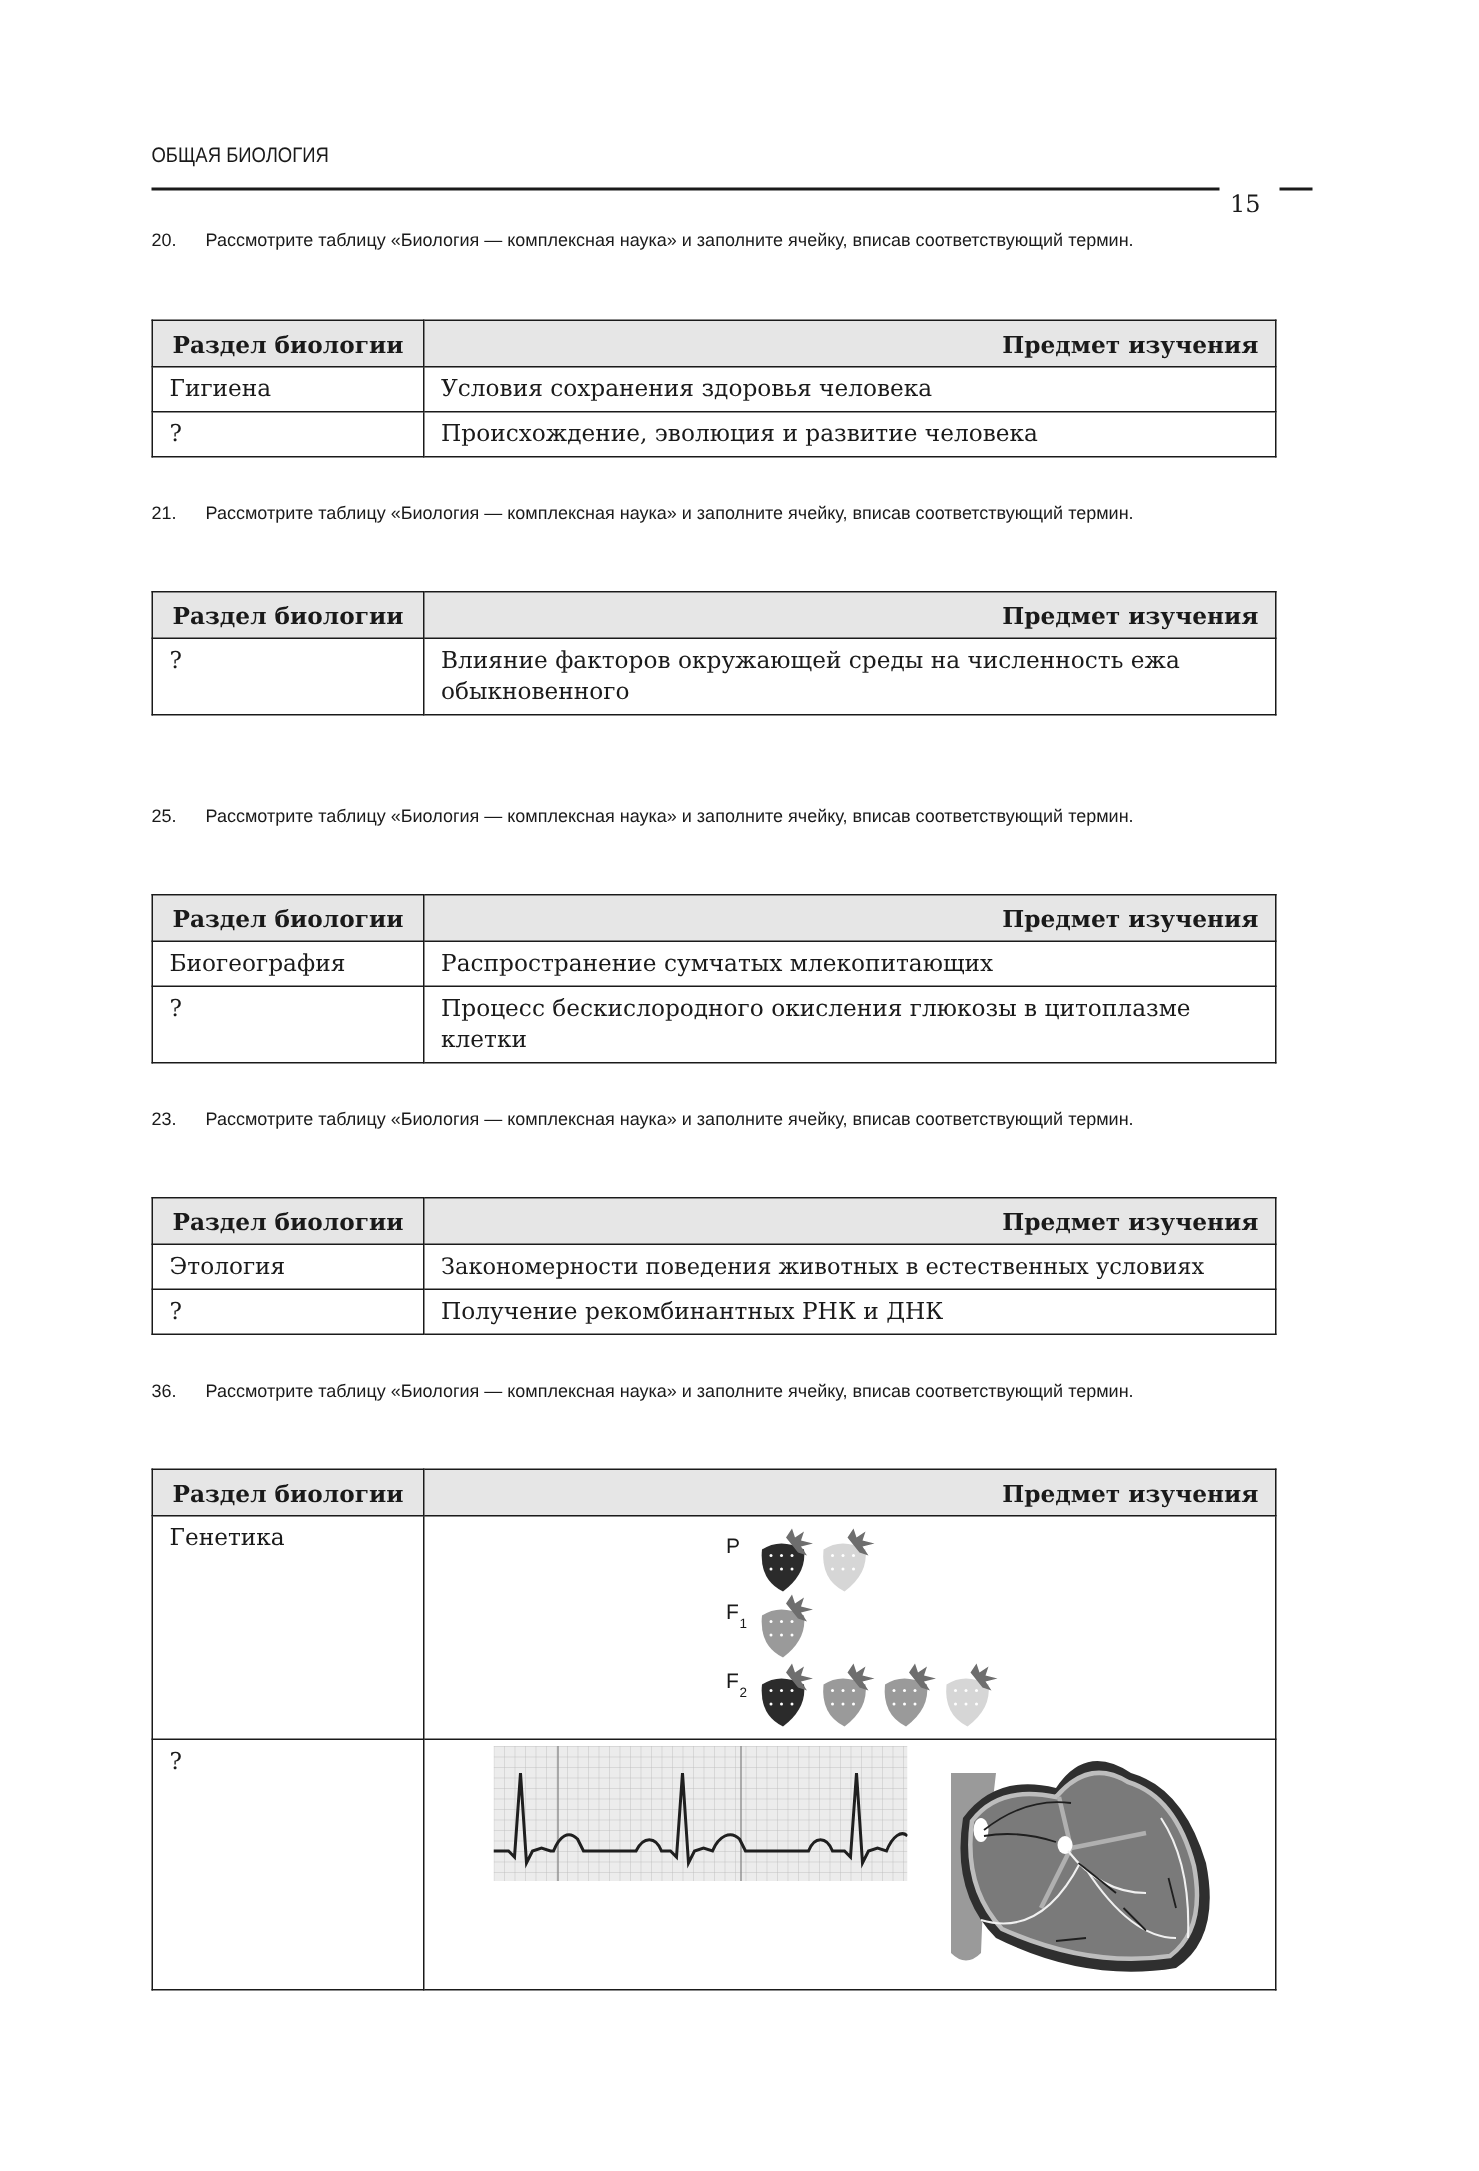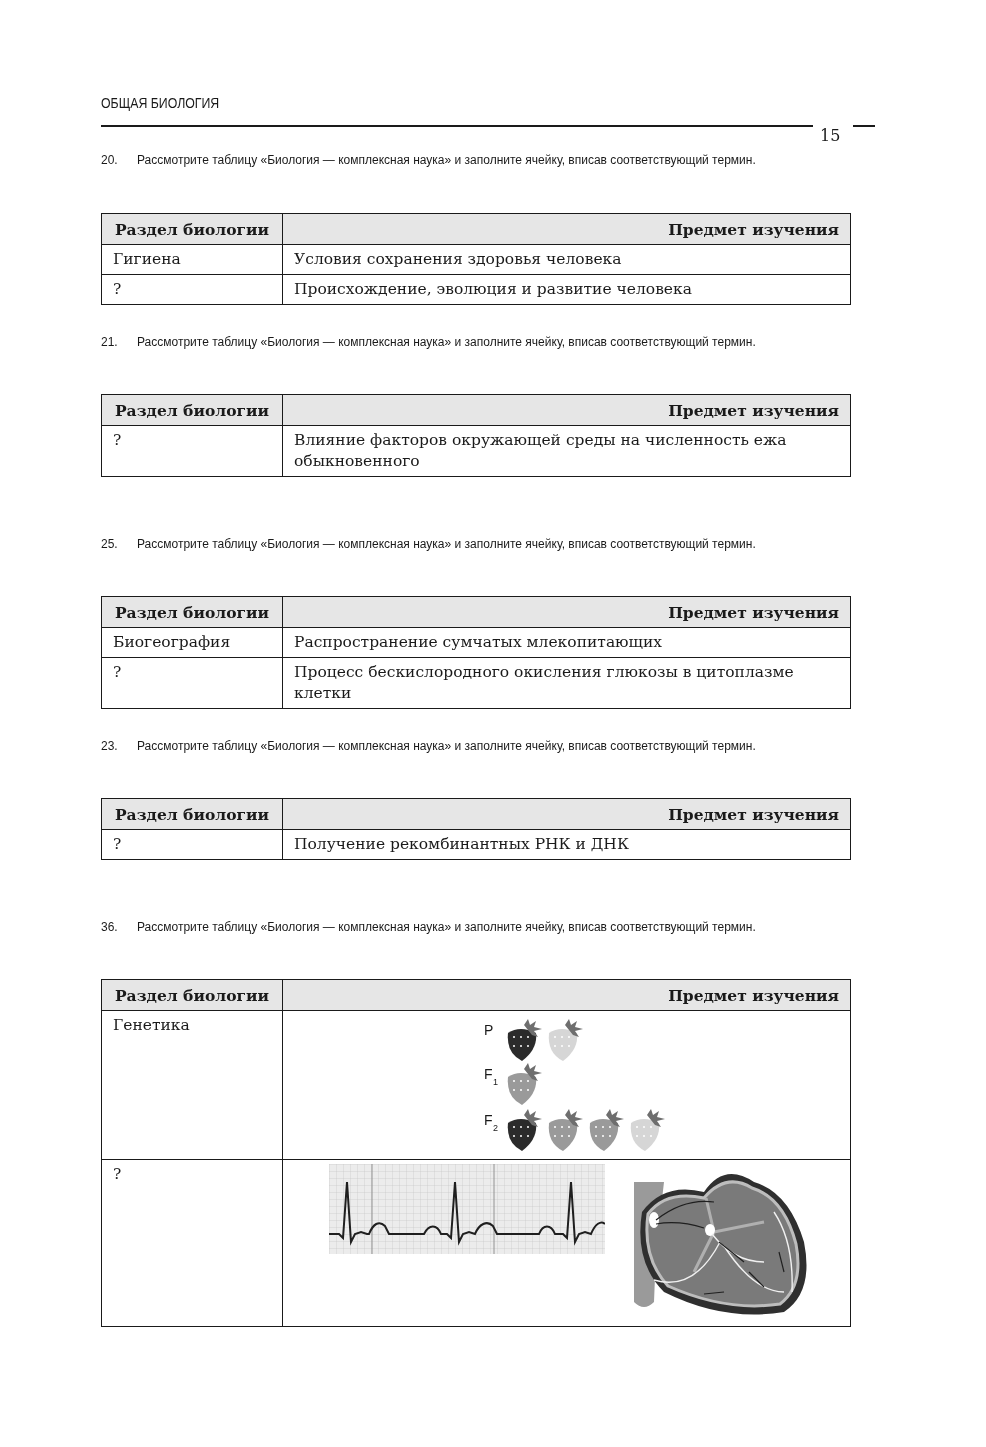--- a/index.html
+++ b/index.html
@@ -89,20 +89,24 @@
   </table>
 
 <div class="task" style="top:734px;">
   <div class="task-text"><span class="task-num">23.</span><span>Рассмотрите таблицу «Биология — комплексная наука» и заполните ячейку, вписав соответствующий термин.</span></div>
 </div>
 <table class="bio" style="top:798px;">
   <tbody>
       <tr>
     <th class="c1">Раздел биологии</th>
     <th class="c2">Предмет изучения</th>
+  </tr>
+  <tr>
+    <td class="c1">Этология</td>
+    <td class="cond">Закономерности поведения животных в естественных условиях</td>
   </tr>
   <tr>
     <td class="c1">?</td>
     <td>Получение рекомбинантных РНК и ДНК</td>
   </tr>
 </tbody>
   </table>
 
 <div class="task" style="top:915px;">
   <div class="task-text"><span class="task-num">36.</span><span>Рассмотрите таблицу «Биология — комплексная наука» и заполните ячейку, вписав соответствующий термин.</span></div>

